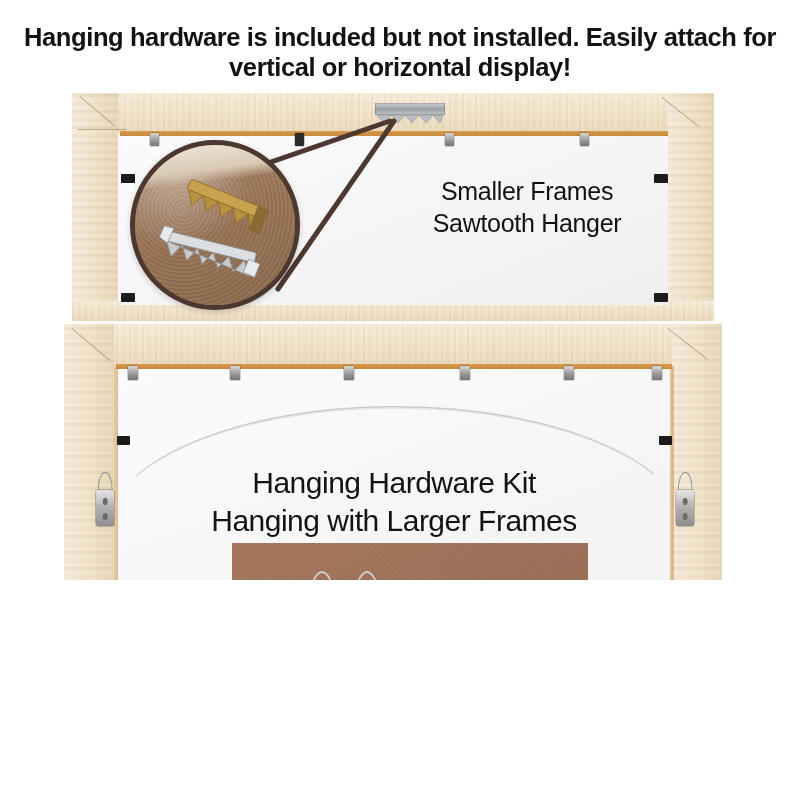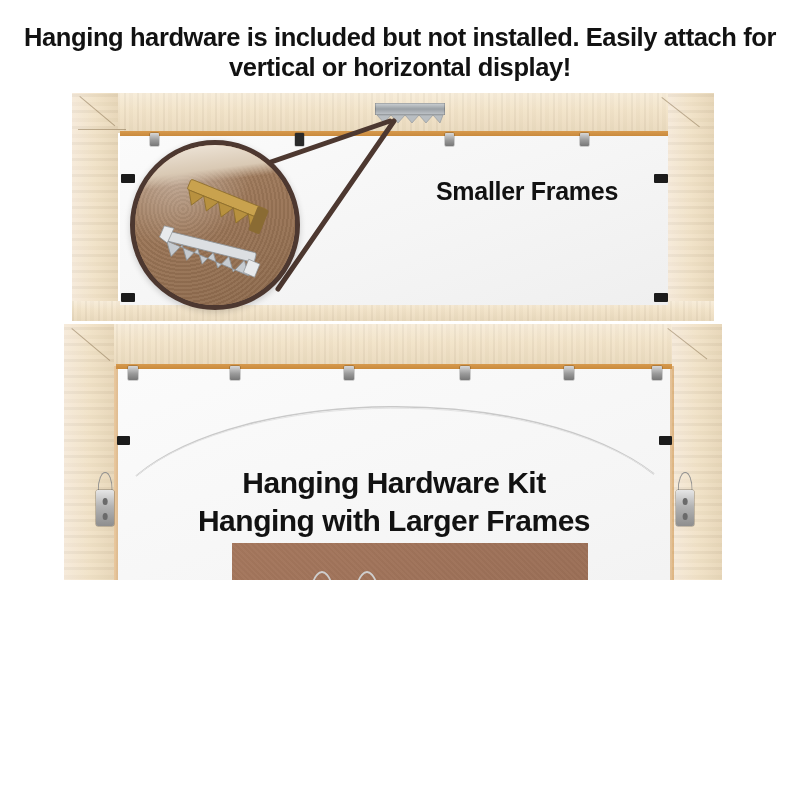--- a/index.html
+++ b/index.html
@@ -191,22 +191,23 @@
         <g transform="rotate(14 72 108)">
           <rect x="28" y="96" width="92" height="10" rx="2" fill="#dcdfe2" stroke="#8f9499" stroke-width="0.8"></rect>
           <polygon points="30,106 38,120 46,106 54,120 62,106 70,120 78,106 86,120 94,106 102,120 110,106 118,120" fill="#c6cbd0" stroke="#8f9499" stroke-width="0.8"></polygon>
           <polygon points="24,92 34,92 31,108 22,104" fill="#e8eaec" stroke="#8f9499" stroke-width="0.7"></polygon>
           <polygon points="114,104 126,106 124,120 112,118" fill="#e8eaec" stroke="#8f9499" stroke-width="0.7"></polygon>
         </g>
       </svg>
     </div>
 
     <div style="position:absolute;left:300px;top:82px;width:310px;text-align:center;
-                font-size:25px;font-weight:700;color:#121212;line-height:1.28;letter-spacing:-0.3px;">
+                font-size:25px;font-weight:400;color:#121212;line-height:1.28;letter-spacing:-0.3px;">
       <div>Smaller Frames</div>
+      <div>Sawtooth Hanger</div>
     </div>
   </div>
 
   <div class="frame" id="lower-frame" style="left:64px;top:324px;width:658px;height:422px;overflow:hidden;">
 
     <div class="rail" style="left:0;top:0;width:658px;height:42px;"></div>
     <div class="rail vert" style="left:0;top:0;width:50px;height:422px;"></div>
     <div class="rail vert" style="left:608px;top:0;width:50px;height:422px;"></div>
 
     <div class="miter" style="left:8px;top:4px;width:50px;transform:rotate(40deg);"></div>
@@ -242,21 +243,21 @@
     </div>
 
     <div class="dring" style="left:612px;top:148px;width:18px;height:54px;">
       <div class="ring"></div>
       <div class="plate"></div>
       <div class="hole" style="top:48%;"></div>
       <div class="hole" style="top:76%;"></div>
     </div>
 
     <div style="position:absolute;left:52px;top:140px;width:556px;text-align:center;
-                font-size:30px;font-weight:700;color:#121212;line-height:1.26;letter-spacing:-0.5px;">
+                font-size:30px;font-weight:400;color:#121212;line-height:1.26;letter-spacing:-0.5px;">
       <div>Hanging Hardware Kit</div>
       <div>Hanging with Larger Frames</div>
     </div>
 
     <div class="hw-photo" style="left:168px;top:219px;width:356px;height:203px;">
 
       <div class="hw-dring" style="left:74px;top:28px;width:32px;height:112px;">
         <div class="hoop"></div>
         <div class="plate"></div>
         <div class="hole" style="top:52%;"></div>

